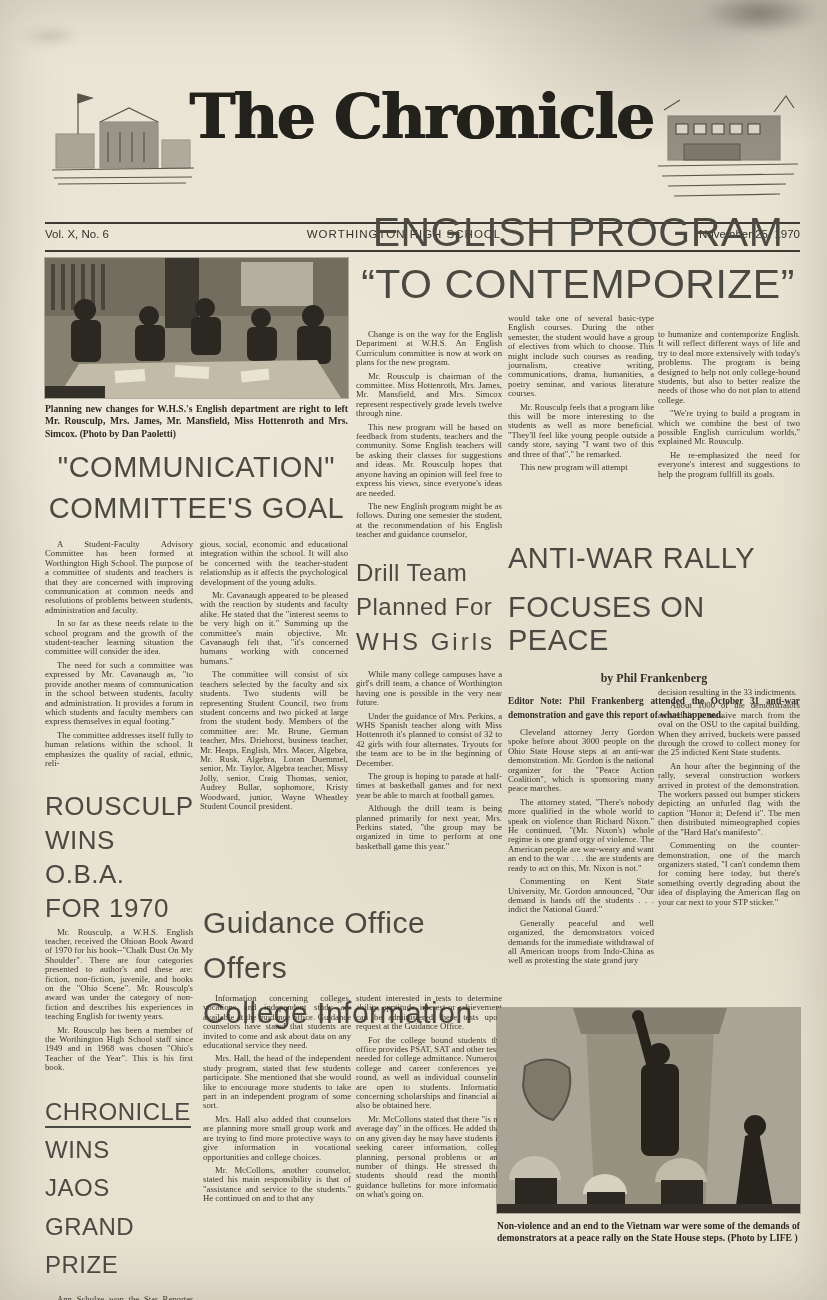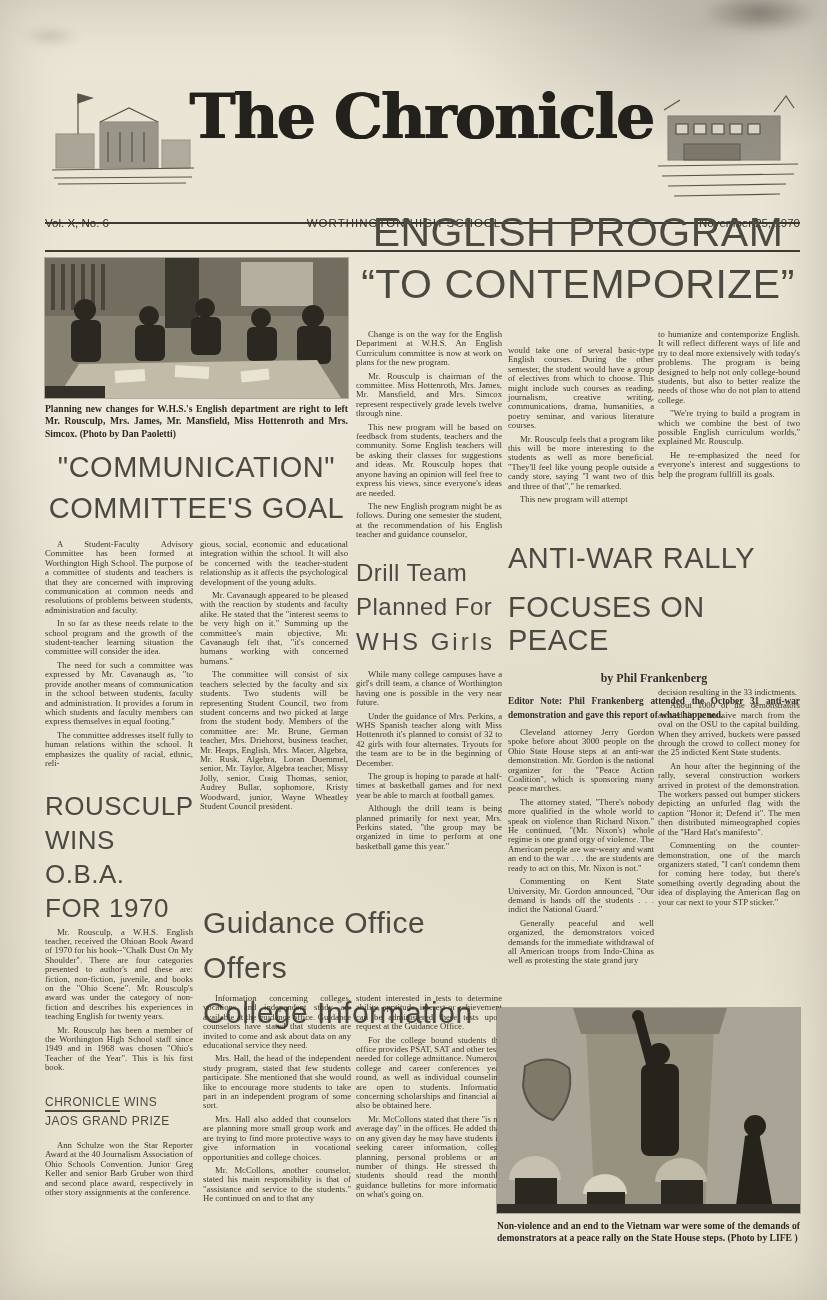--- a/index.html
+++ b/index.html
@@ -25,21 +25,21 @@
   }
   .rule{background:#3c3a33;height:2px;}
   .dateline{display:flex;justify-content:space-between;align-items:center;
     font-family:"Liberation Sans", sans-serif;font-size:11.5px;color:#33312a;}
   .dateline .center{letter-spacing:1px;}
   
   .hl{font-family:"Liberation Sans", sans-serif;color:#4b4a42;}
   .hl-eng{font-size:41px;line-height:1.28;text-align:center;letter-spacing:.5px;}
   .hl-comm{font-size:29px;line-height:1.4;text-align:center;letter-spacing:.5px;}
   .hl-rousculp{font-size:26px;line-height:1.3;letter-spacing:.5px;}
-  .hl-chronicle{font-size:12px;line-height:1.6;letter-spacing:.5px;}
+  .hl-chronicle{font-size:24px;line-height:1.6;letter-spacing:.5px;}
   .hl-chronicle .ul{border-bottom:2px solid #4b4a42;padding-bottom:1px;}
   .hl-drill{font-size:24px;line-height:1.45;letter-spacing:.5px;}
   .hl-guid{font-size:30px;line-height:1.5;letter-spacing:.5px;}
   .hl-anti{font-size:29px;letter-spacing:.5px;}
   
   .col{font-size:8.7px;line-height:9.4px;text-align:justify;color:#3a372f;}
   .col p{margin:0 0 4px 0;text-indent:12px;}
   .col p.cont{text-indent:0;}
   .caption{font-size:9.6px;line-height:12.4px;font-weight:700;color:#2c2a23;text-align:justify;}
   .byline{font-size:12px;font-weight:700;text-align:center;color:#33312a;}
@@ -91,21 +91,21 @@
         <line x1="8" y1="88" x2="140" y2="86"></line>
           <line x1="14" y1="98" x2="132" y2="96"></line>
         <line x1="20" y1="108" x2="126" y2="106"></line>
         <polyline points="120,24 132,8 140,20"></polyline>
         <line x1="10" y1="22" x2="26" y2="12"></line>
       </g>
     </svg>
   </div>
 
   <div class="abs rule" style="left:45px;top:222px;width:755px;"></div>
-  <div class="abs dateline" style="left:45px;top:217px;width:755px;">
+  <div class="abs dateline" style="left:45px;top:228px;width:755px;">
     <span>Vol. X, No. 6</span>
     <span class="center">WORTHINGTON HIGH SCHOOL</span>
     <span>November 25, 1970</span>
   </div>
   <div class="abs rule" style="left:45px;top:250px;width:755px;"></div>
 
   <div class="abs photo" style="left:45px;top:258px;width:303px;height:140px;">
     <svg width="303" height="140" viewBox="0 0 303 140">
       <rect width="303" height="140" fill="#85806f"></rect>
       <rect x="0" y="0" width="303" height="58" fill="#726d5f"></rect>
@@ -189,21 +189,21 @@
       <div>Drill Team</div>
       <div>Planned For</div>
       <div style="letter-spacing:3px;">WHS Girls</div>
     </div>
     <p>While many college campuses have a girl's drill team, a chance of Worthington having one is possible in the very near future.</p>
     <p>Under the guidance of Mrs. Perkins, a WHS Spanish teacher along with Miss Hottenroth it's planned to consist of 32 to 42 girls with four alternates. Tryouts for the team are to be in the beginning of December.</p>
     <p>The group is hoping to parade at half-times at basketball games and for next year be able to march at football games.</p>
     <p>Although the drill team is being planned primarily for next year, Mrs. Perkins stated, "the group may be organized in time to perform at one basketball game this year."</p>
   </div>
 
-  <div class="abs col" style="left:508px;top:346px;width:146px;">
+  <div class="abs col" style="left:508px;top:314px;width:146px;">
     <p class="cont">would take one of several basic-type English courses. During the other semester, the student would have a group of electives from which to choose. This might include such courses as reading, journalism, creative writing, communications, drama, humanities, a poetry seminar, and various literature courses.</p>
     <p>Mr. Rousculp feels that a program like this will be more interesting to the students as well as more beneficial. "They'll feel like young people outside a candy store, saying "I want two of this and three of that"," he remarked.</p>
     <p>This new program will attempt</p>
   </div>
 
   <div class="abs col" style="left:658px;top:330px;width:142px;">
     <p class="cont">to humanize and contemporize English. It will reflect different ways of life and try to deal more extensively with today's problems. The program is being designed to help not only college-bound students, but also to better realize the needs of those who do not plan to attend college.</p>
     <p>"We're trying to build a program in which we combine the best of two possible English curriculum worlds," explained Mr. Rousculp.</p>
     <p>He re-emphasized the need for everyone's interest and suggestions to help the program fullfill its goals.</p>
   </div>

